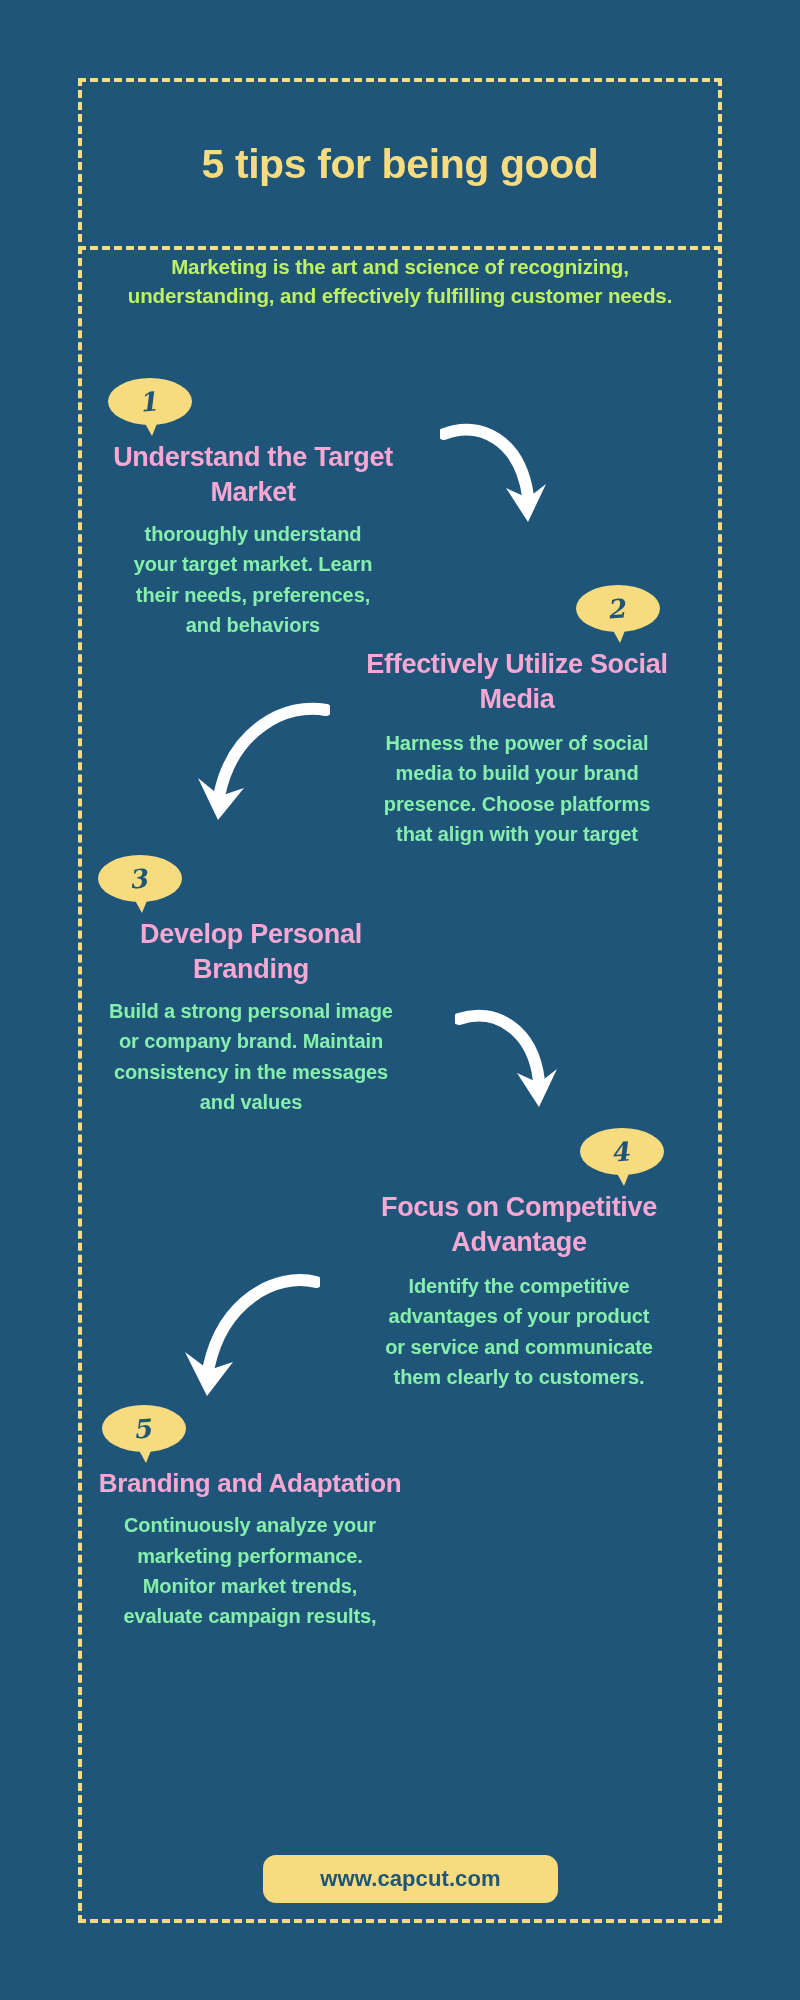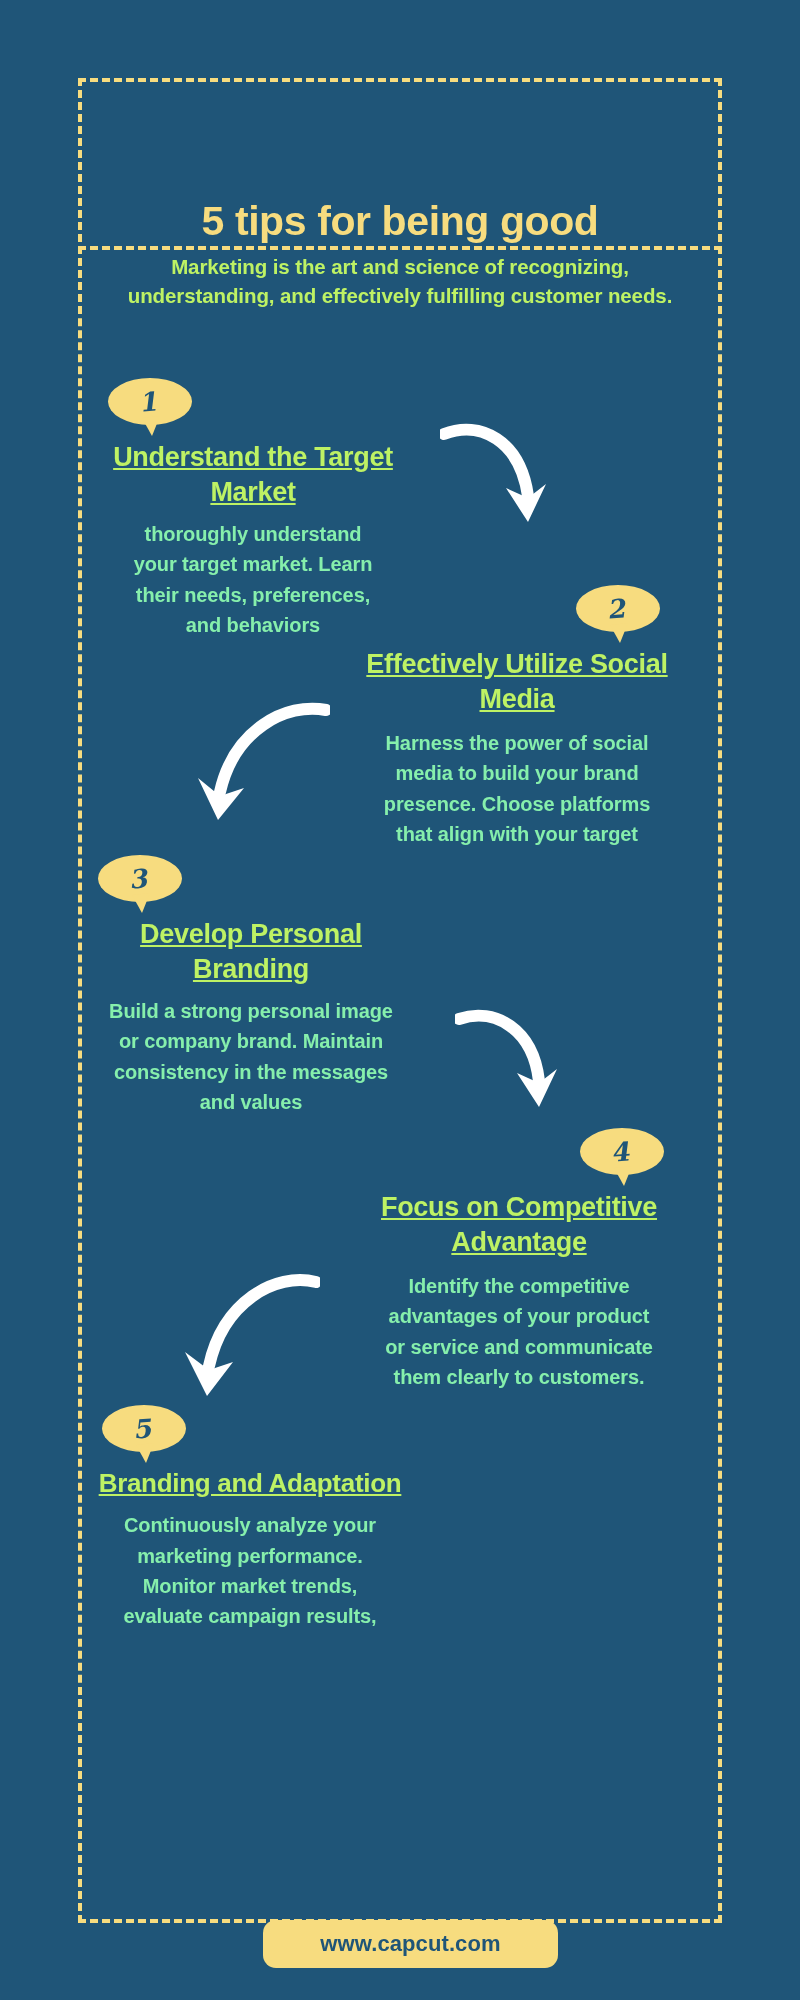--- a/index.html
+++ b/index.html
@@ -24,21 +24,21 @@
     box-sizing:border-box;
   }
   
   .header{
     position:absolute;
     left:78px;top:82px;
     width:644px;height:168px;
     box-sizing:border-box;
     border-bottom:4px dashed #f7dc7f;
     display:flex;flex-direction:column;
-    align-items:center;justify-content:flex-end;
+    align-items:center;justify-content:center;
     gap:14px;
   }
   .title-line{
     font-size:41px;
     font-weight:bold;
     letter-spacing:-0.4px;
     line-height:1.22;
     text-align:center;
   }
   .title-1{color:#f7dc7f;}
@@ -71,26 +71,25 @@
     color:#1f5578;
     font-family:"DejaVu Serif", serif;
     font-size:26px;
     font-style:italic;
     font-weight:bold;
     transform:rotate(-4deg);
     pointer-events:none;
   }
   .tip h2{
     margin:4px;
-    color:#bef264;
+    color:#f9a8d4;
     font-size:27px;
     font-weight:bold;
     line-height:1.28;
     letter-spacing:-0.3px;
-    text-decoration:underline;
   }
   .tip p{
     margin:17px;
     color:#86efac;
     font-size:20px;
     font-weight:600;
     line-height:1.52;
     letter-spacing:-0.1px;
   }
   .align-left  h2,.align-left  p{text-align:center;}
@@ -126,21 +125,21 @@
   
   .arrow{position:absolute;pointer-events:none;}
   #arrow1{left:440px;top:418px;width:120px;height:125px;}
   #arrow2{left:190px;top:700px;width:140px;height:140px;}
   #arrow3{left:455px;top:1005px;width:115px;height:125px;}
   #arrow4{left:175px;top:1270px;width:145px;height:145px;}
 
   
   .footer-pill{
     position:absolute;
-    left:263px;top:1920px;
+    left:263px;top:1855px;
     width:295px;height:48px;
     background:#f7dc7f;
     border-radius:13px;
     display:flex;align-items:center;justify-content:center;
   }
   .footer-pill span{
     color:#1f5578;
     font-size:22px;
     font-weight:bold;
     letter-spacing:0.1px;

